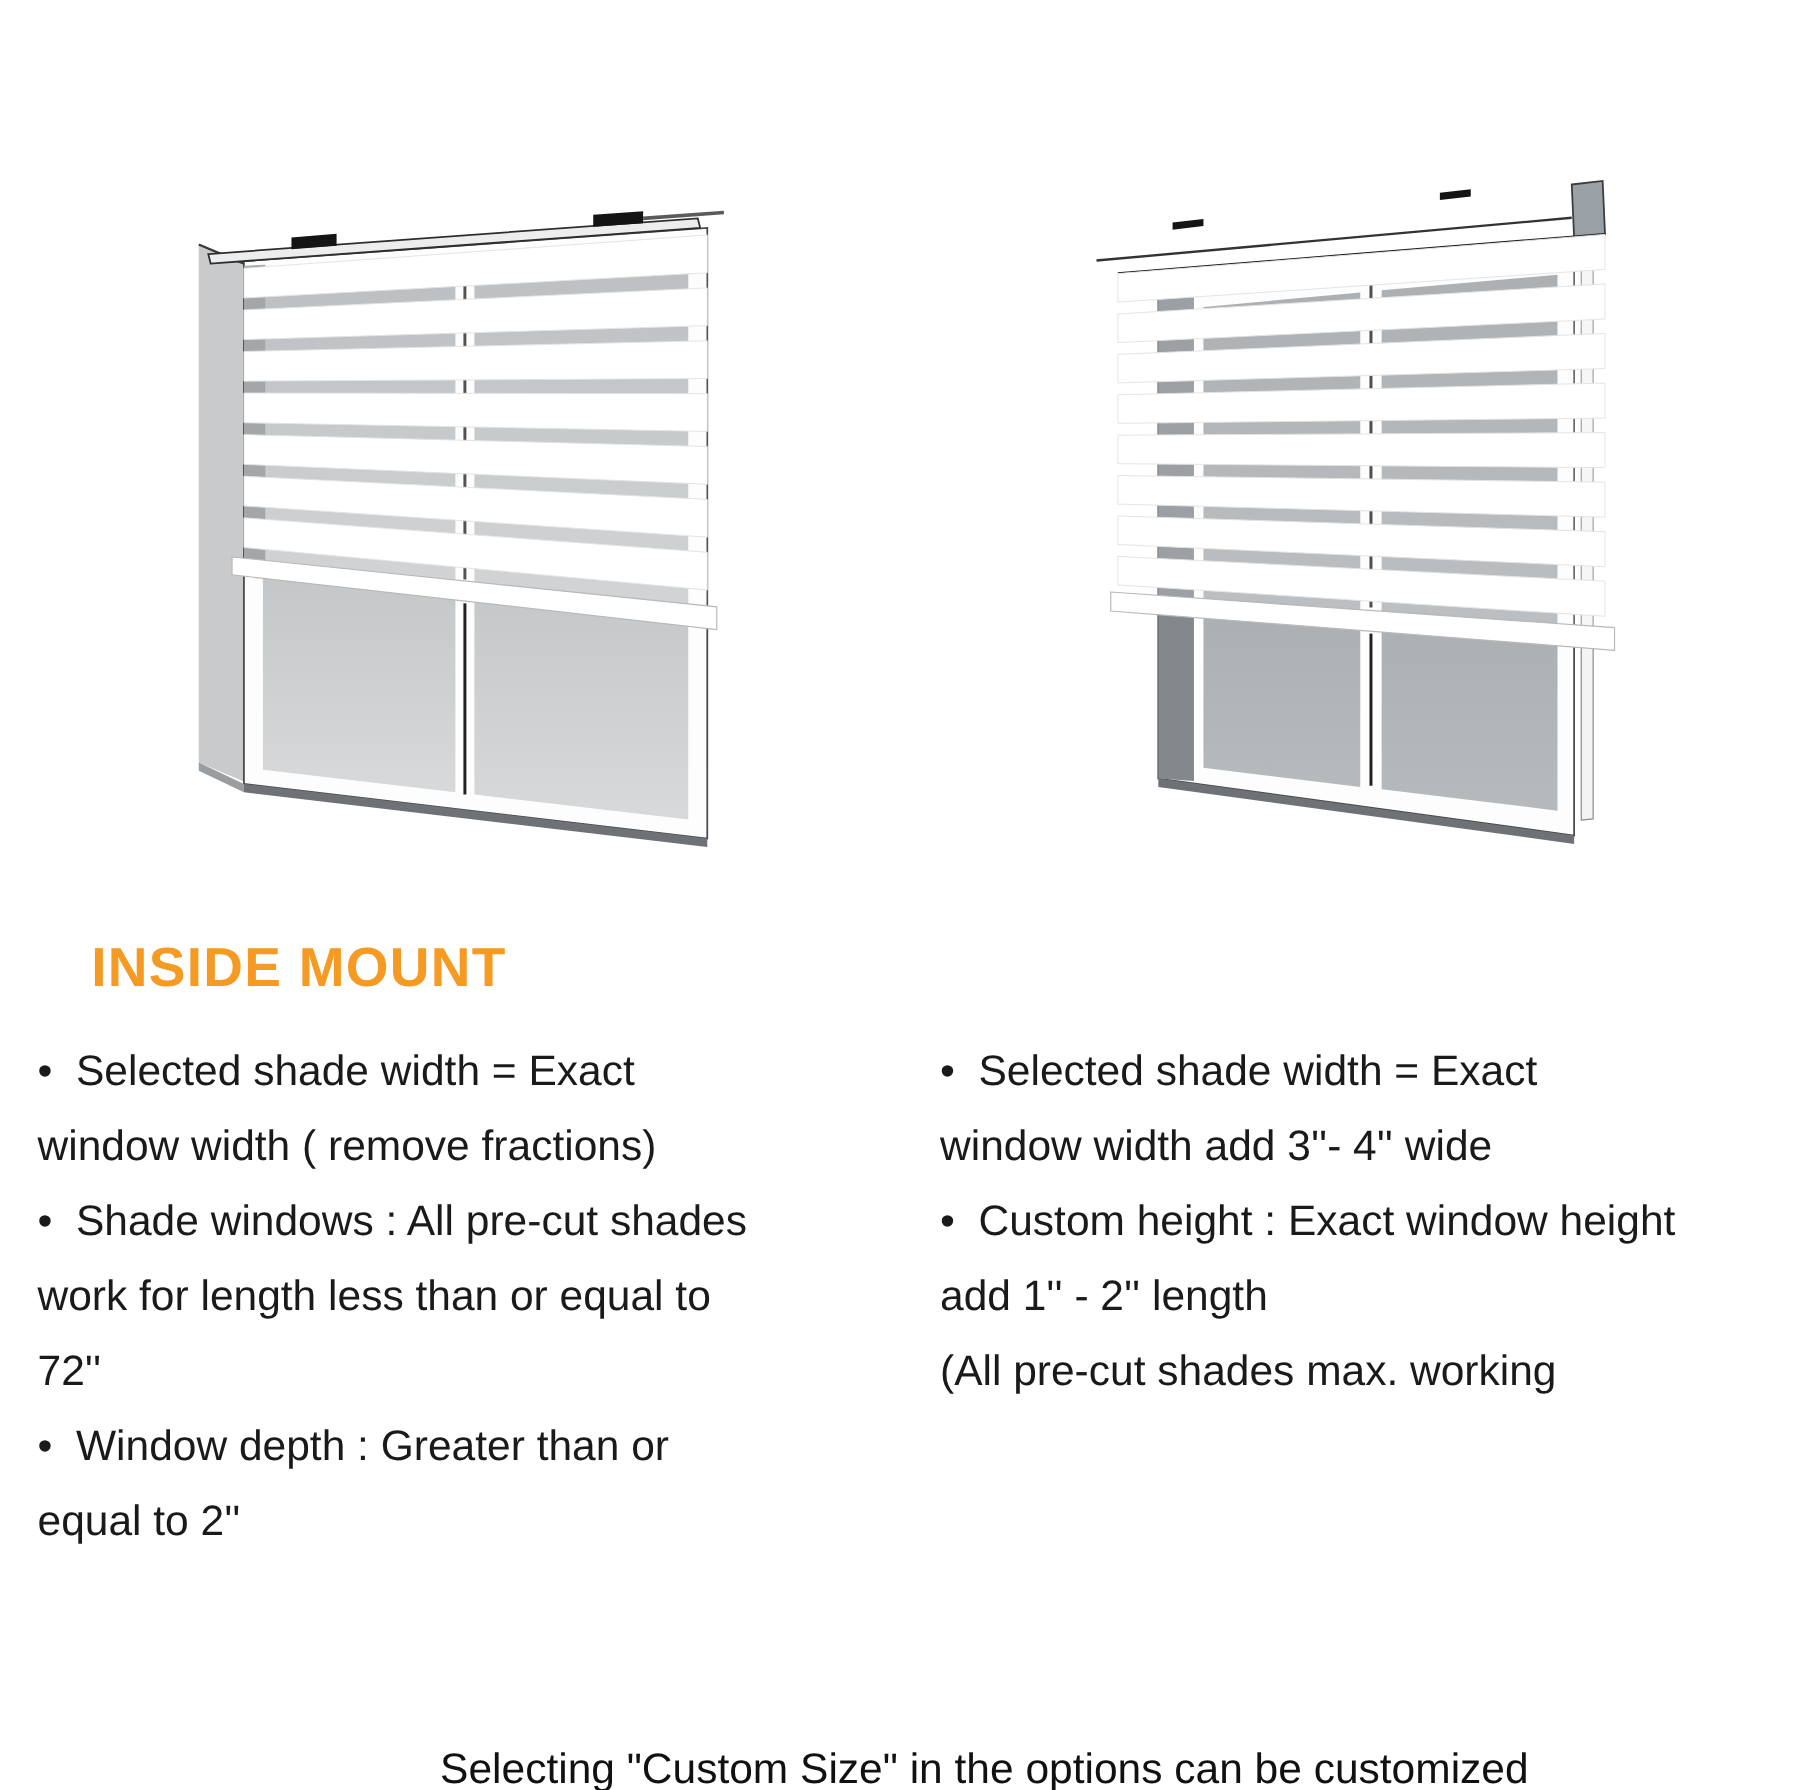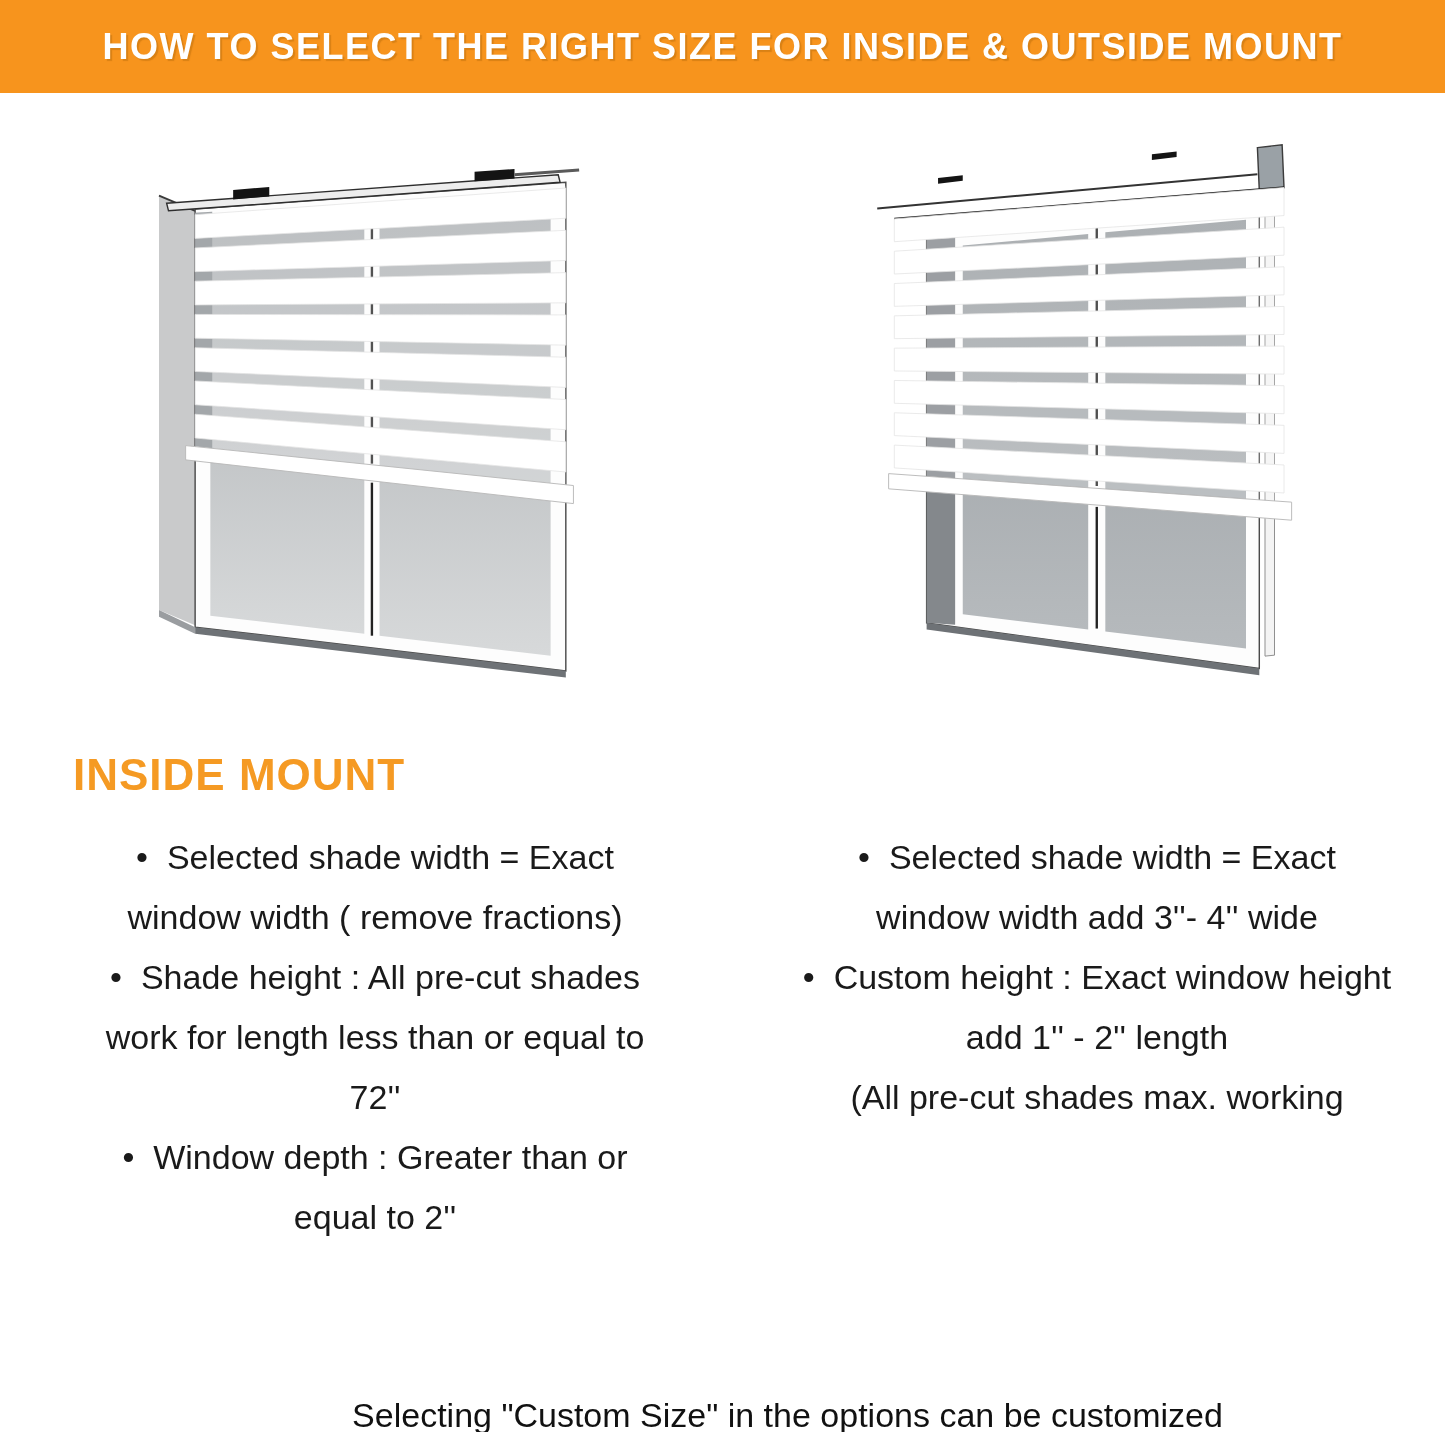--- a/index.html
+++ b/index.html
@@ -26,37 +26,34 @@
     position:absolute; top:750px; margin:0; font-size:44px; font-weight:700;
     color:var(--heading_orange,#F59A23); letter-spacing:1px; white-space:nowrap;
   }
   .col-heading.inside  { left:45px;margin-left:28px; }
   .col-heading.outside { left:769px; }
 
   .col {
     position:absolute; top:838px; width:690px;
     color:var(--text_black,#1A1A1A); font-size:34px;
   }
-  .col .line { height:60px; white-space:pre-wrap;text-align:center; }
+  .col .line { height:60px; white-space:pre-wrap; }
   .col-inside  { left:30px; }
   .col-outside { left:752px; }
 
   .footer-note {
     position:absolute; top:1396px; left:130px; width:1315px;
     text-align:center; font-size:34px; color:#111111; white-space:nowrap;
   }
 </style>
 </head>
 <body>
 
 <div class="canvas">
 
-  <header class="banner">
-    <h1>HOW TO SELECT THE RIGHT SIZE FOR INSIDE &amp; OUTSIDE MOUNT</h1>
-  </header>
 
   <figure class="illus illus-left">
     <svg viewBox="0 0 505 575" xmlns="http://www.w3.org/2000/svg">
       <defs>
         <linearGradient id="glassL" x1="0" y1="0" x2="0" y2="1">
           <stop offset="0" stop-color="#a9adb0"></stop>
             <stop offset="1" stop-color="#d7d9da"></stop>
         </linearGradient>
       </defs>
       <g>
@@ -130,21 +127,21 @@
         <polygon points="28,351 452,381 452,400 28,367" fill="#ffffff" stroke="#b9b9b9" stroke-width="1"></polygon>
       </g>
     </svg>
   </figure>
 
   <h2 class="col-heading inside">INSIDE MOUNT</h2>
 
   <div class="col col-inside">
     <div class="line">•  Selected shade width = Exact</div>
     <div class="line">window width ( remove fractions)</div>
-    <div class="line">•  Shade height : All pre-cut shades</div>
+    <div class="line">•  Shade windows : All pre-cut shades</div>
     <div class="line">work for length less than or equal to</div>
     <div class="line">72''</div>
     <div class="line">•  Window depth : Greater than or</div>
     <div class="line">equal to 2''</div>
   </div>
 
   <div class="col col-outside">
     <div class="line">•  Selected shade width = Exact</div>
     <div class="line">window width add 3''- 4'' wide</div>
     <div class="line">•  Custom height : Exact window height</div>

